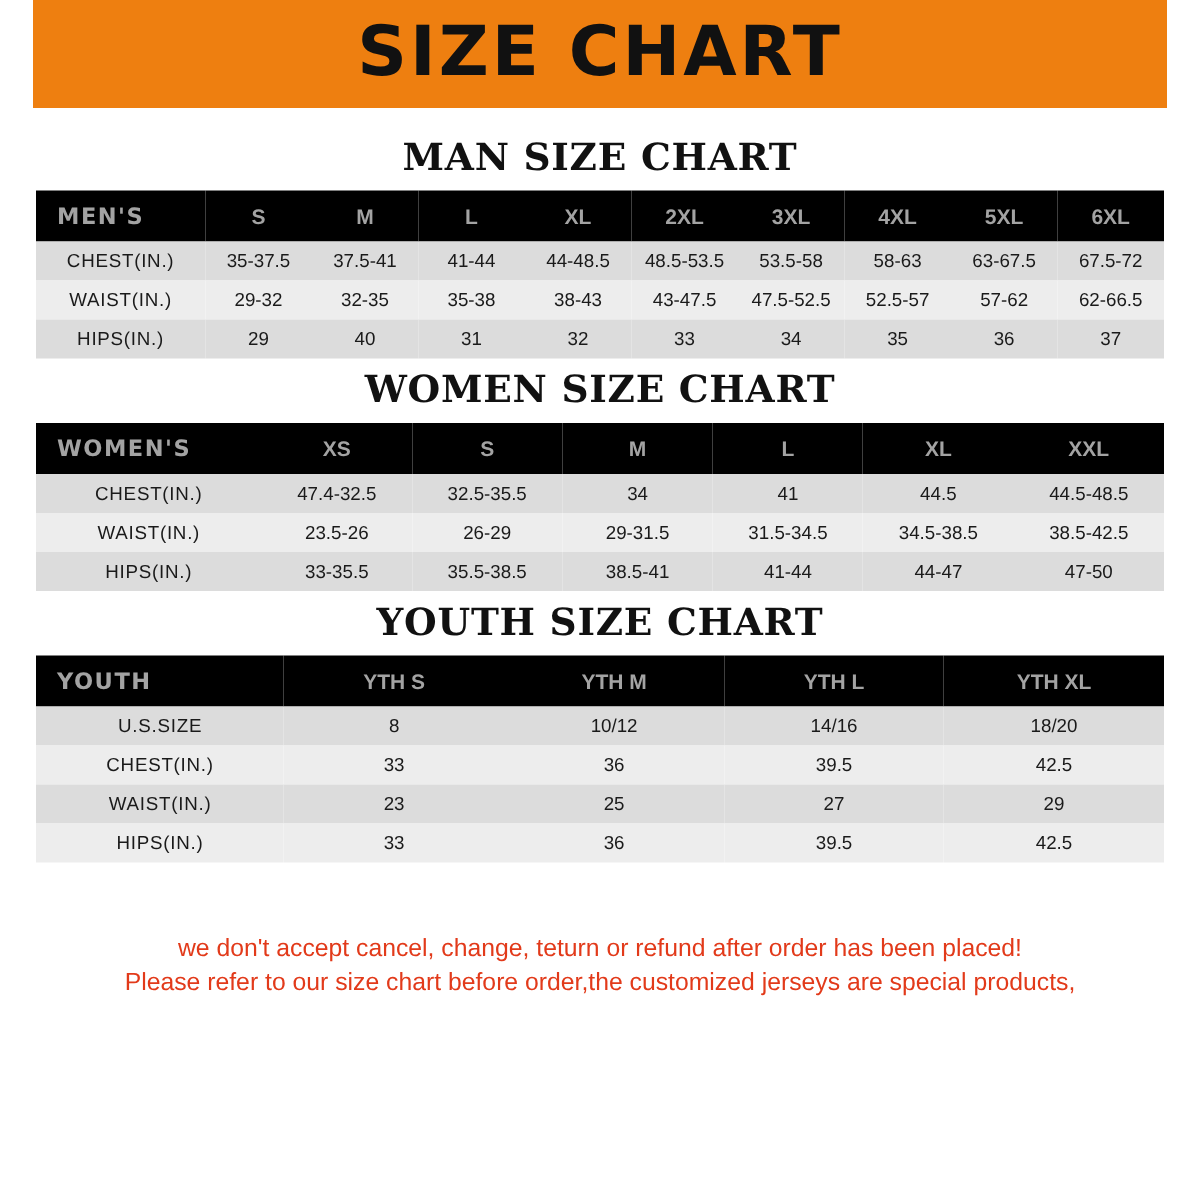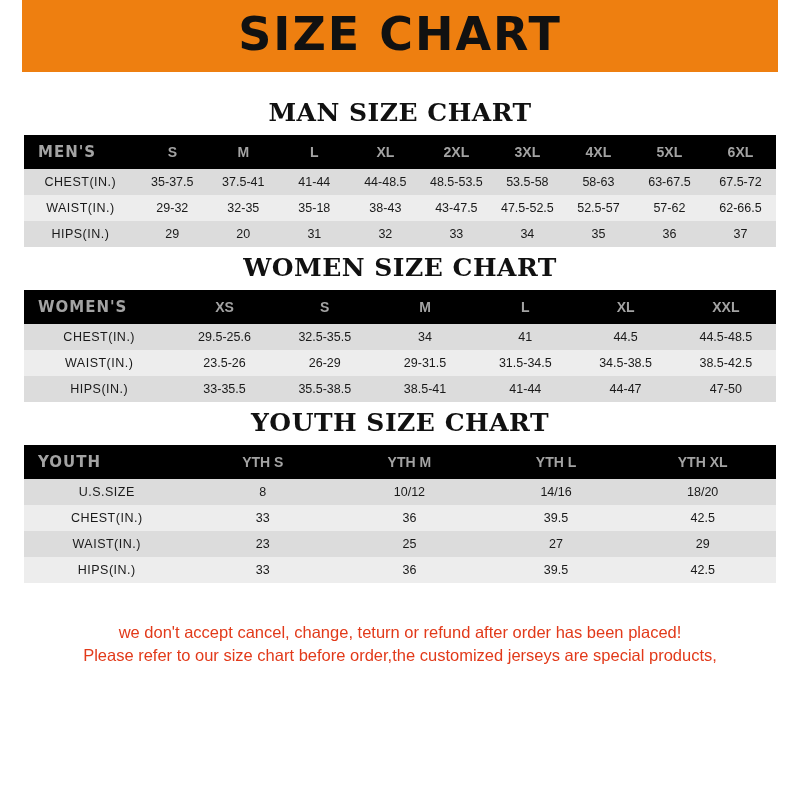--- a/index.html
+++ b/index.html
@@ -61,21 +61,21 @@
 
   .section-title {
     text-align: center;
     font-family: "DejaVu Serif", serif;
     font-weight: bold;
     font-size: 25px;
     color: #111111;
     letter-spacing: 0.5px;
     margin: 6px 0 8px 0;
   }
-  .section-title.first { margin-top: 18px; }
+  .section-title.first { margin-top: 10px; }
 
   table.size-table {
     width: 100%;
     border-collapse: collapse;
     table-layout: fixed;
     font-family: "Liberation Sans", sans-serif;
   }
   table.size-table th,
   table.size-table td {
     text-align: center;
@@ -174,32 +174,32 @@
           <td>48.5-53.5</td>
           <td>53.5-58</td>
           <td>58-63</td>
           <td>63-67.5</td>
           <td>67.5-72</td>
         </tr>
         <tr class="even">
           <td class="row-label">WAIST(IN.)</td>
           <td>29-32</td>
           <td>32-35</td>
-          <td>35-18</td>
+          <td>35-38</td>
           <td>38-43</td>
           <td>43-47.5</td>
           <td>47.5-52.5</td>
           <td>52.5-57</td>
           <td>57-62</td>
           <td>62-66.5</td>
         </tr>
         <tr class="odd">
           <td class="row-label">HIPS(IN.)</td>
           <td>29</td>
-          <td>20</td>
+          <td>40</td>
           <td>31</td>
           <td>32</td>
           <td>33</td>
           <td>34</td>
           <td>35</td>
           <td>36</td>
           <td>37</td>
         </tr>
       </tbody>
     </table>
@@ -222,21 +222,21 @@
           <th>S</th>
           <th>M</th>
           <th>L</th>
           <th>XL</th>
           <th>XXL</th>
         </tr>
       </thead>
       <tbody>
         <tr class="odd">
           <td class="row-label">CHEST(IN.)</td>
-          <td>29.5-25.6</td>
+          <td>47.4-32.5</td>
           <td>32.5-35.5</td>
           <td>34</td>
           <td>41</td>
           <td>44.5</td>
           <td>44.5-48.5</td>
         </tr>
         <tr class="even">
           <td class="row-label">WAIST(IN.)</td>
           <td>23.5-26</td>
           <td>26-29</td>

